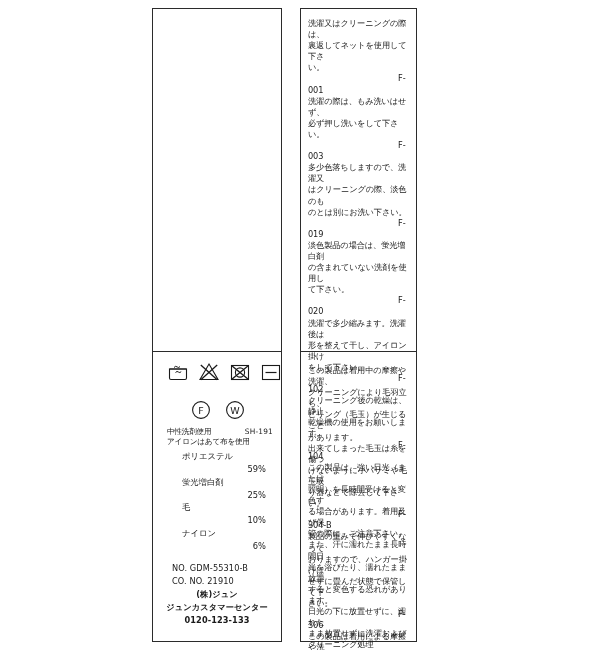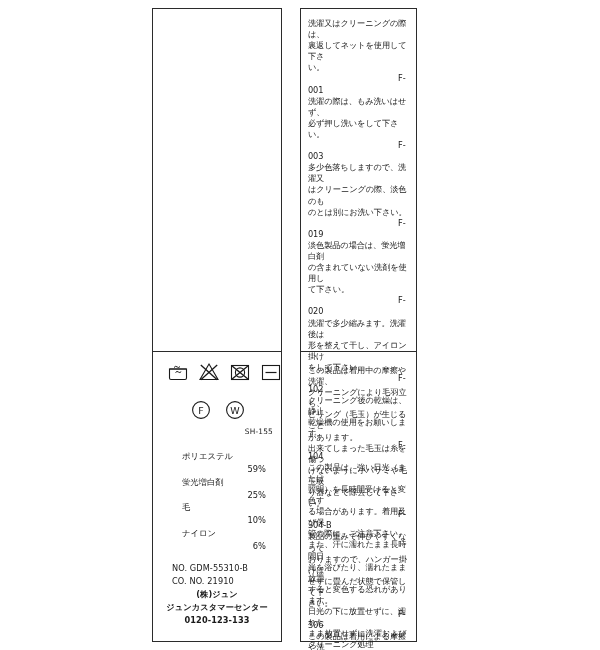--- a/index.html
+++ b/index.html
@@ -187,21 +187,25 @@
         </svg>
       </span>
       <span class="sym">
         <svg width="22" height="22" viewBox="0 0 22 22">
           <circle cx="11" cy="11" r="8.4" fill="none" stroke="#1a1a1a" stroke-width="1.1"></circle>
           <text x="11" y="14.6" font-family="DejaVu Sans, sans-serif" font-size="9.5" text-anchor="middle" fill="#1a1a1a">W</text>
         </svg>
       </span>
     </div>
 
-    <div class="code-right">SH-155</div>
+    <div class="note-lines">
+      <div>中性洗剤使用</div>
+      <div>アイロンはあて布を使用</div>
+    </div>
+    <div class="code-right">SH-191</div>
 
     <div class="composition">
       <div class="comp-row">
         <span class="comp-name">ポリエステル</span>
         <span class="comp-pct">59%</span>
       </div>
       <div class="comp-row">
         <span class="comp-name">蛍光増白剤</span>
         <span class="comp-pct">25%</span>
       </div>

